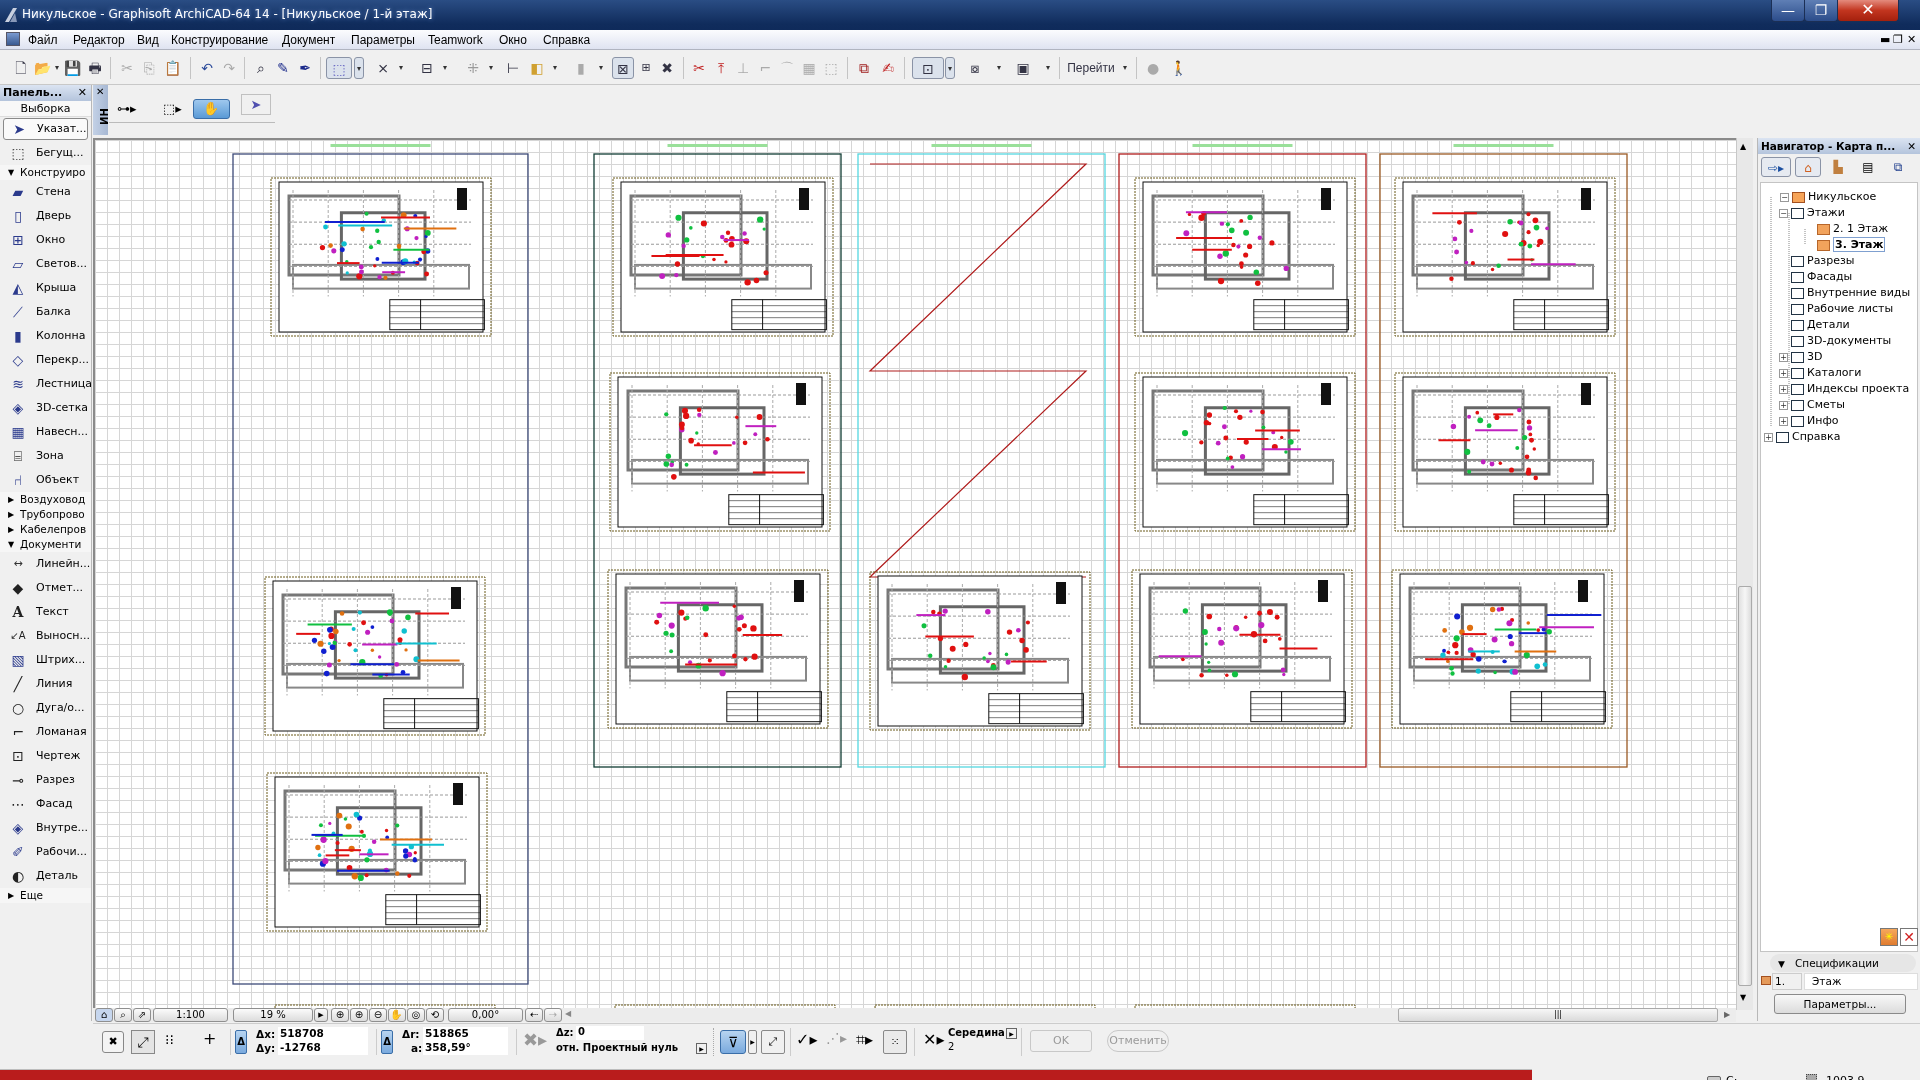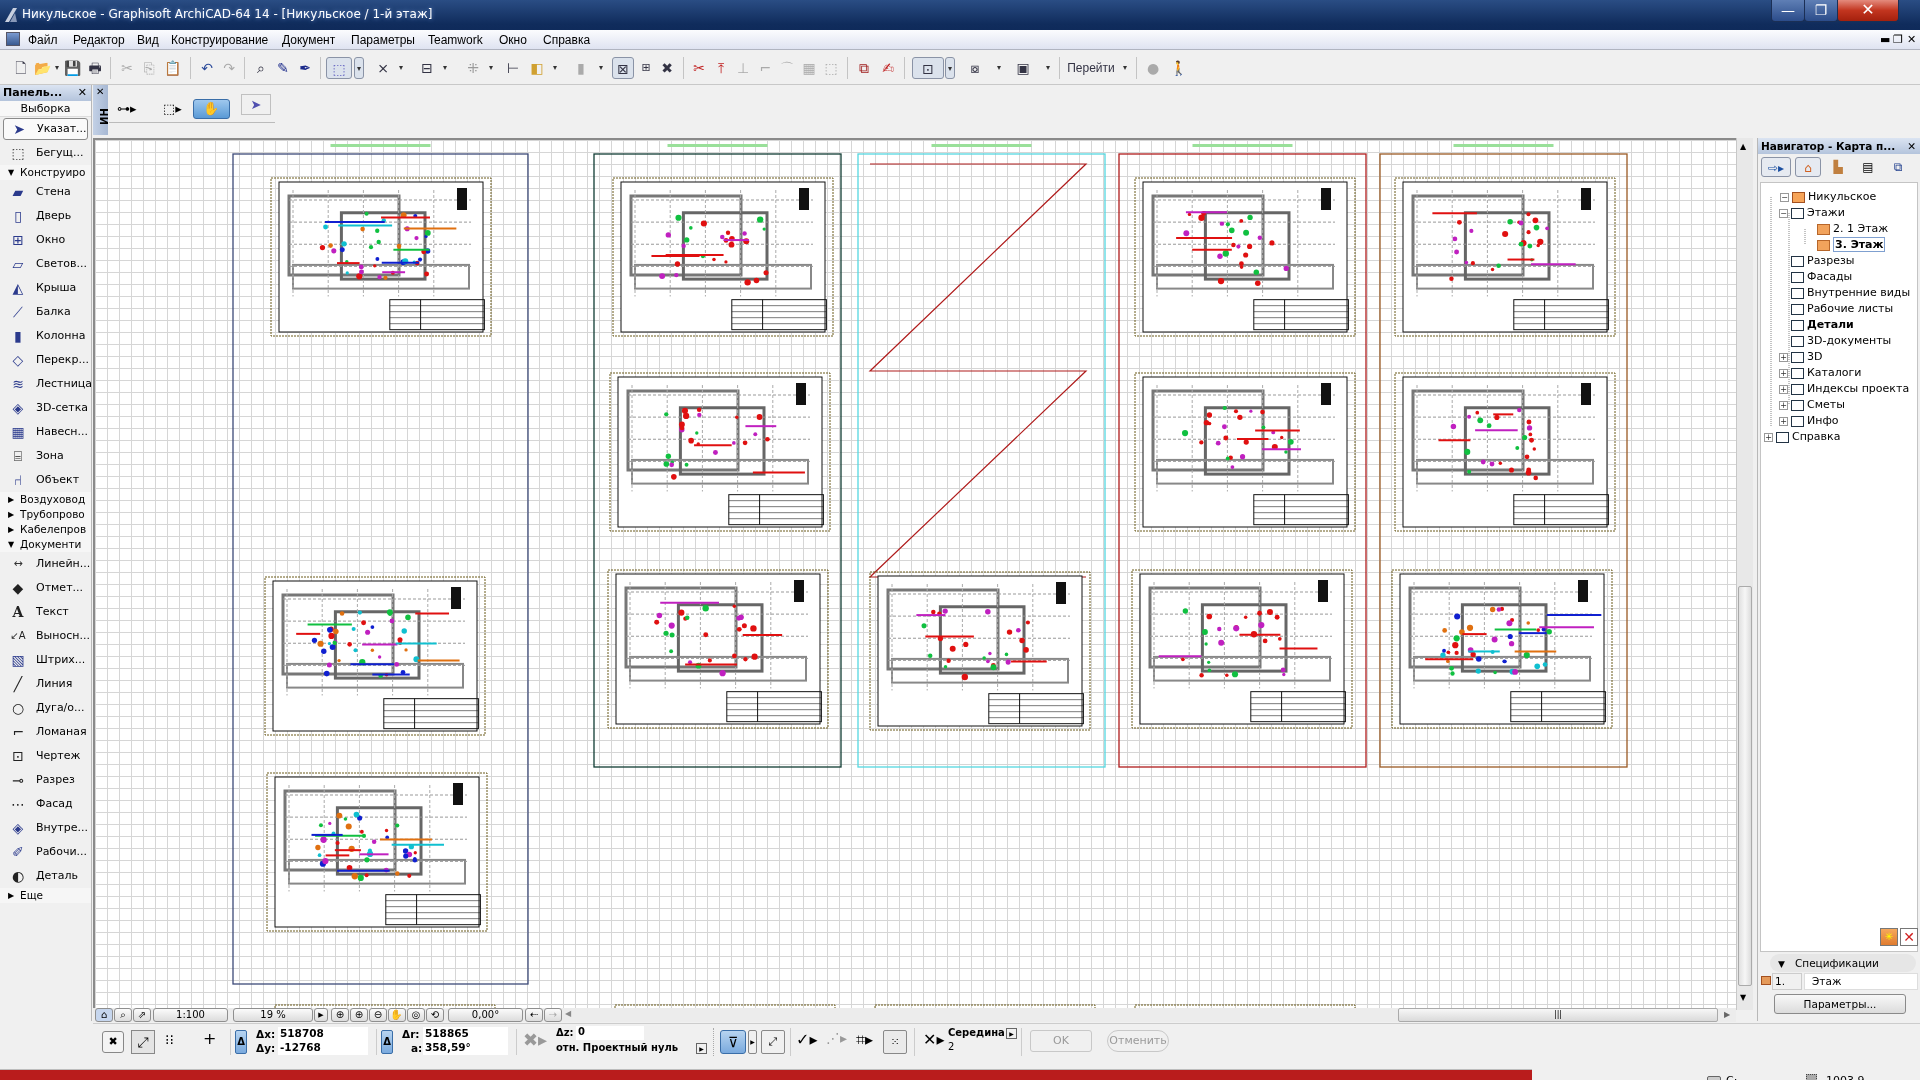--- a/index.html
+++ b/index.html
@@ -994,21 +994,21 @@
       <line x1="44" y1="46" x2="44" y2="62" stroke="#888" stroke-dasharray="1,1"></line>
     </svg>
   <div class="tn" style="left: 3px; top: 6px; margin-left: 16px;"><span class="box">−</span><span class="ico house"></span><span class="t">Никульское</span></div>
       <div class="tn" style="left: 18px; top: 22px;"><span class="box">−</span><span class="ico"></span><span class="t">Этажи</span></div>
       <div class="tn" style="left: 44px; top: 38px;"><span style="display: inline-block; width: 12px;"></span><span class="ico floor"></span><span class="t">2. 1 Этаж</span></div>
       <div class="tn bold" style="left: 44px; top: 54px;"><span style="display: inline-block; width: 12px;"></span><span class="ico floor"></span><span class="t">3. Этаж</span></div>
       <div class="tn" style="left: 18px; top: 70px;"><span style="display: inline-block; width: 12px;"></span><span class="ico"></span><span class="t">Разрезы</span></div>
       <div class="tn" style="left: 18px; top: 86px;"><span style="display: inline-block; width: 12px;"></span><span class="ico"></span><span class="t">Фасады</span></div>
       <div class="tn" style="left: 18px; top: 102px;"><span style="display: inline-block; width: 12px;"></span><span class="ico"></span><span class="t">Внутренние виды</span></div>
       <div class="tn" style="left: 18px; top: 118px;"><span style="display: inline-block; width: 12px;"></span><span class="ico"></span><span class="t">Рабочие листы</span></div>
-      <div class="tn" style="left: 18px; top: 134px; font-weight: bold;"><span style="display: inline-block; width: 12px;"></span><span class="ico"></span><span class="t">Детали</span></div>
+      <div class="tn" style="left: 18px; top: 134px;"><span style="display: inline-block; width: 12px;"></span><span class="ico"></span><span class="t">Детали</span></div>
       <div class="tn" style="left: 18px; top: 150px;"><span style="display: inline-block; width: 12px;"></span><span class="ico"></span><span class="t">3D-документы</span></div>
       <div class="tn" style="left: 18px; top: 166px;"><span class="box">+</span><span class="ico"></span><span class="t">3D</span></div>
       <div class="tn" style="left: 18px; top: 182px;"><span class="box">+</span><span class="ico"></span><span class="t">Каталоги</span></div>
       <div class="tn" style="left: 18px; top: 198px;"><span class="box">+</span><span class="ico"></span><span class="t">Индексы проекта</span></div>
       <div class="tn" style="left: 18px; top: 214px;"><span class="box">+</span><span class="ico"></span><span class="t">Сметы</span></div>
       <div class="tn" style="left: 18px; top: 230px;"><span class="box">+</span><span class="ico"></span><span class="t">Инфо</span></div>
       <div class="tn" style="left: 3px; top: 246px;"><span class="box">+</span><span class="ico"></span><span class="t">Справка</span></div>
     </div>
   <div class="spec">
     <span style="position:absolute;left:122px;top:-30px;width:18px;height:18px;border:1px solid #777;background:linear-gradient(#f6a85c,#e07c30);font-size:10px;text-align:center;line-height:16px;color:#ff0">✳</span>

